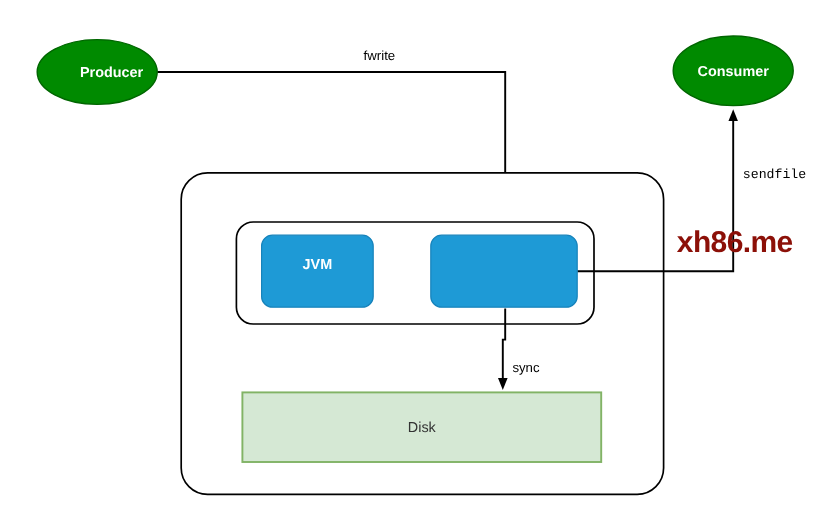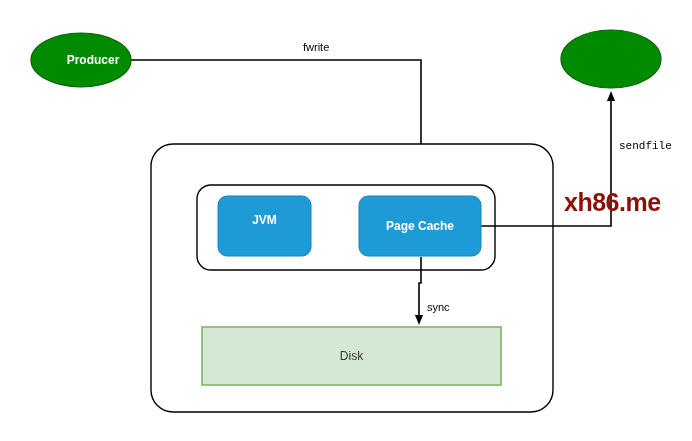--- a/index.html
+++ b/index.html
@@ -94,24 +94,24 @@
 
     <rect x="359" y="196" width="122" height="60" rx="9" ry="9" fill="#1e9ad6" stroke="#1783bb" stroke-width="1"></rect>
 
     <ellipse cx="81" cy="60" rx="50" ry="27" fill="#008a00" stroke="#006600" stroke-width="1.2"></ellipse>
 
     <ellipse cx="611" cy="59" rx="50" ry="29" fill="#008a00" stroke="#006600" stroke-width="1.2"></ellipse>
   </svg>
 
   <div class="node-label ellipse-label" style="left:31px; top:47px; width:124px; height:26px;">Producer</div>
 
+  <div class="node-label ellipse-label" style="left:561px; top:46px; width:100px; height:26px;">Consumer</div>
 
   <div class="node-label box-label" style="left:218px; top:196px; width:93px; height:48px;">JVM</div>
 
-  <div class="node-label box-label" style="left:359px; top:196px; width:122px; height:60px;">Page Cache</div>
 
   <div class="node-label disk-label" style="left:202px; top:327px; width:299px; height:58px;">Disk</div>
 
   <div class="edge-label" style="left:303px; top:41px;">fwrite</div>
 
   <div class="edge-label" style="left:619px; top:140px;font-family:Liberation Mono, monospace;">sendfile</div>
 
   <div class="edge-label" style="left:427px; top:301px;">sync</div>
 
   <div class="watermark" style="left:564px; top:188px;">xh86.me</div>

